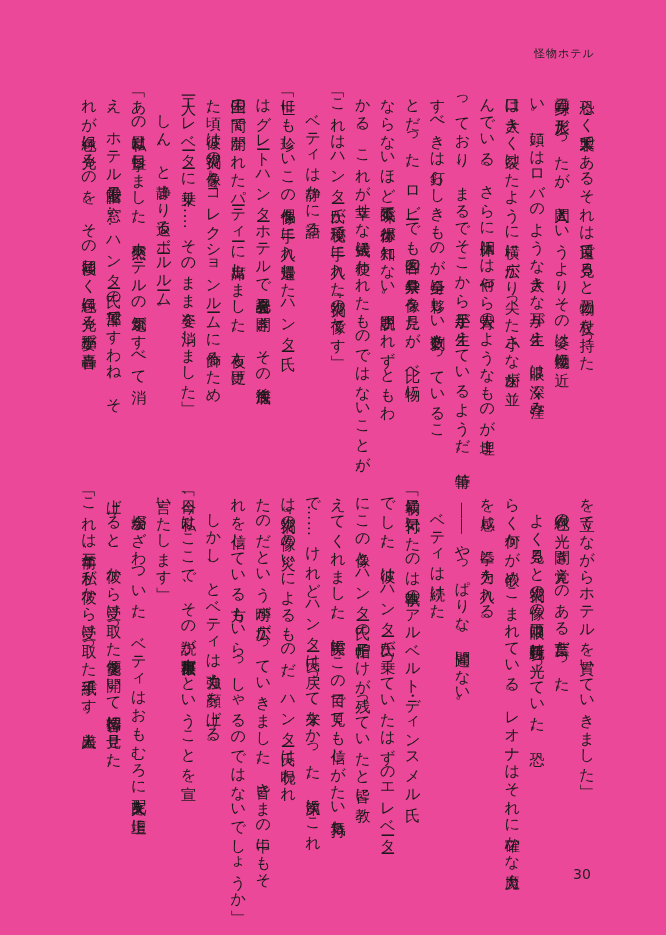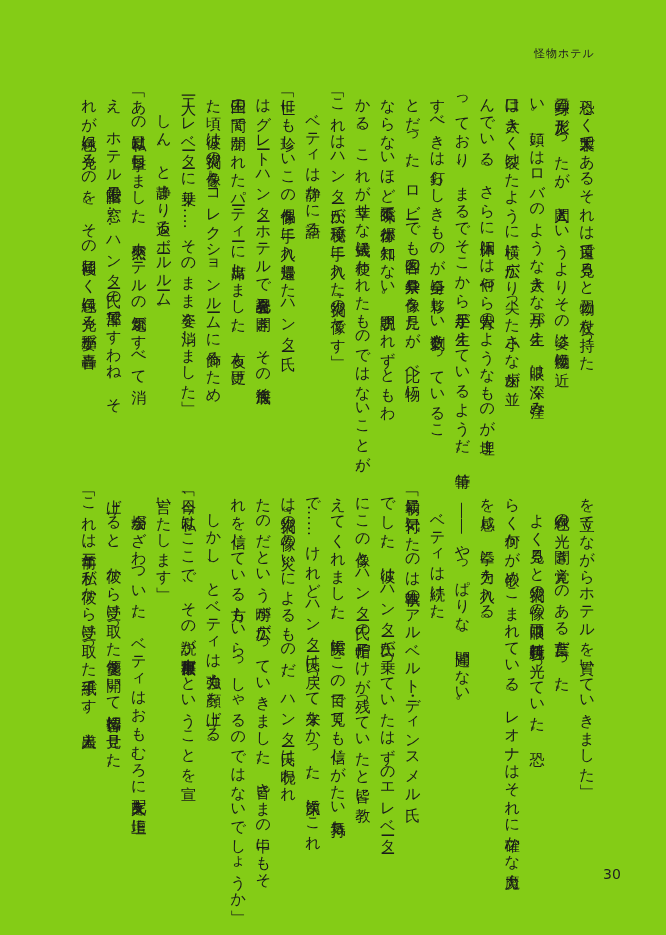--- a/index.html
+++ b/index.html
@@ -1,22 +1,22 @@
 <!DOCTYPE html>
 <html><head>
 <meta charset="utf-8">
 <style>
   html, body { margin: 0; padding: 0; background: #ffffff; }
   body { width: 666px; height: 935px; position: relative; overflow: hidden;
          font-family: "DejaVu Serif", "Liberation Serif", serif; color: #1a1a1a; }
-  .page { position: absolute; left: 0; top: 0; width: 666px; height: 935px; background: #84cc16; }
+  .page { position: absolute; left: 0; top: 0; width: 666px; height: 935px; background: #ec4899; }
   .running-head { position: absolute; left: 534px; top: 46px; font-size: 11px;
                   letter-spacing: 1px; color: #222;
                   font-family: "DejaVu Sans", "Liberation Sans", sans-serif; }
-  .folio { position: absolute; left: 603px; top: 866px; font-size: 14px; color: #222;
+  .folio { position: absolute; left: 573px; top: 866px; font-size: 14px; color: #222;
            font-family: "DejaVu Sans", "Liberation Sans", sans-serif; }
   .col { position: absolute; writing-mode: vertical-rl; text-orientation: mixed;
          font-size: 15.2px; line-height: 18px; width: 18px; white-space: nowrap;
          letter-spacing: 0.55px; color: #1a1a1a; }
 </style>
 </head>
 <body>
 
 <div class="page">
   <div class="running-head">怪物ホテル</div>

